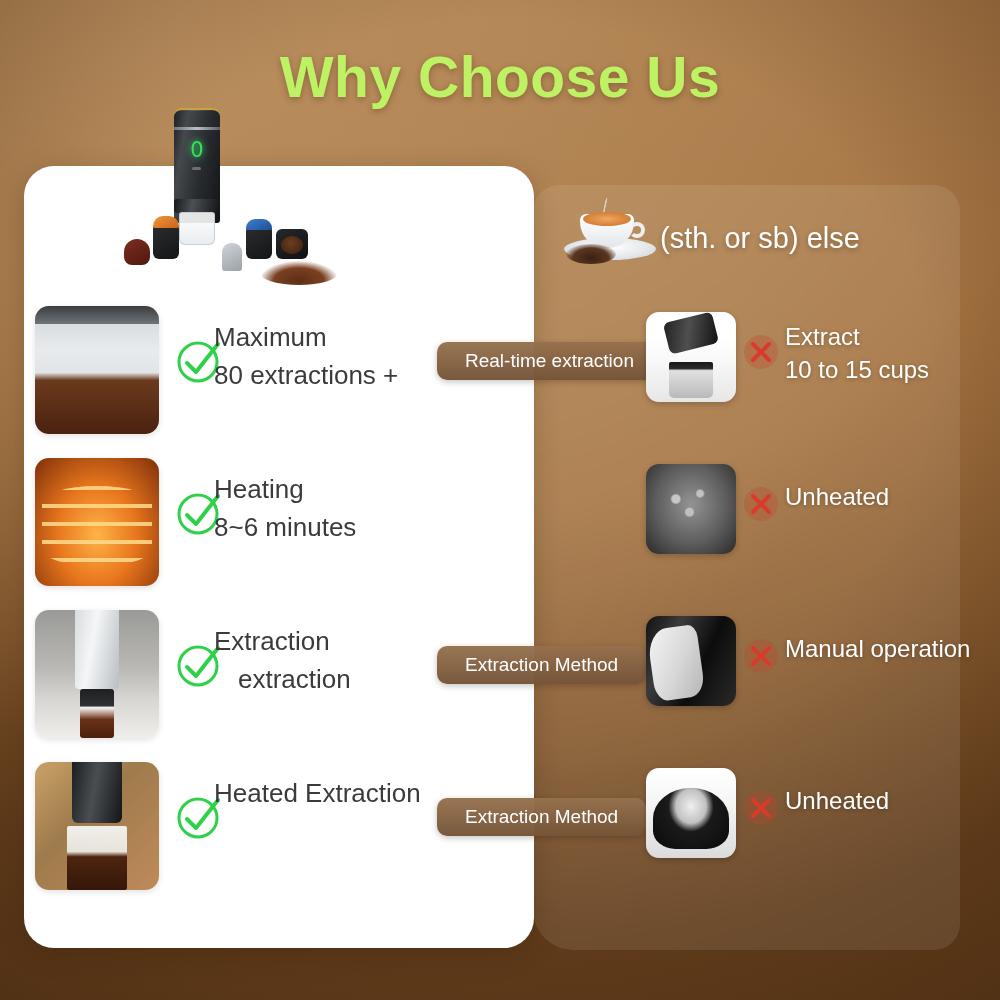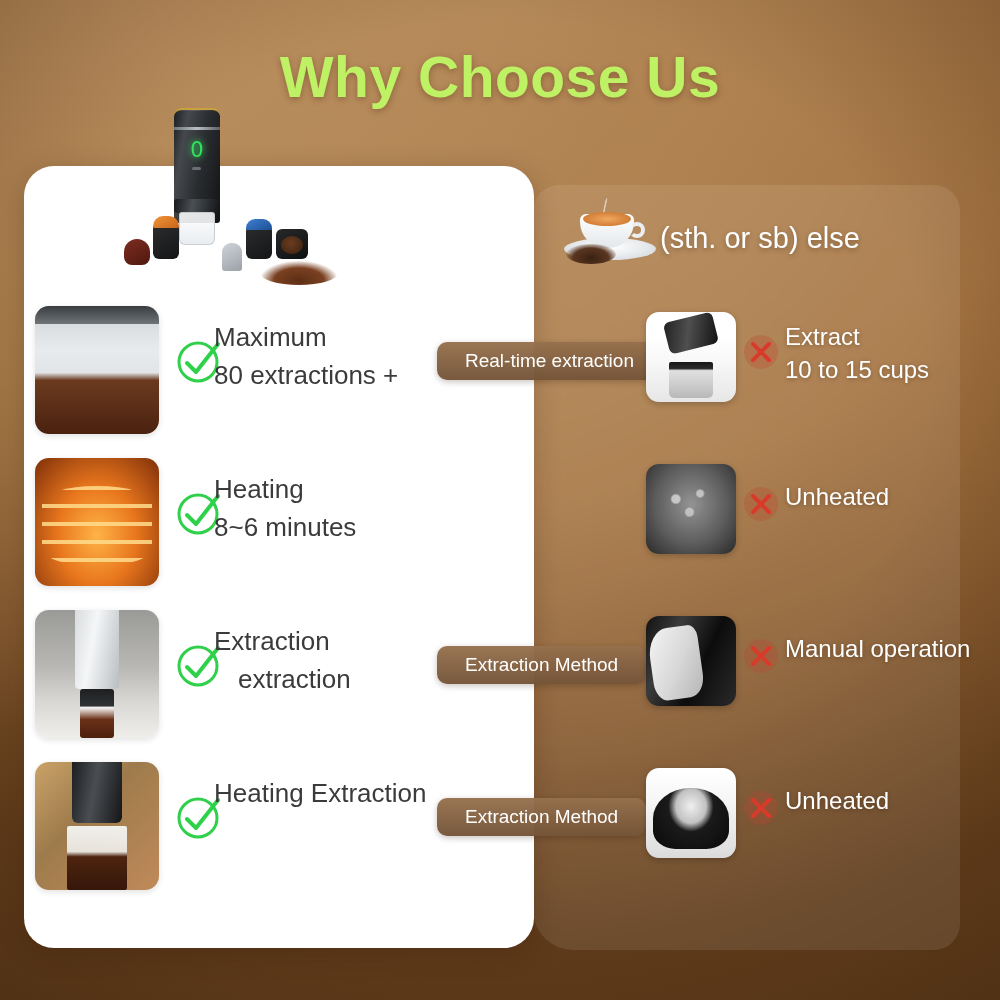--- a/index.html
+++ b/index.html
@@ -374,21 +374,21 @@
   </div>
 </div>
 
 <div class="row" id="row-3">
   <div class="thumb-left t-heatex"></div>
   <svg class="check" viewBox="0 0 46 46">
     <circle cx="22" cy="24" r="19" fill="none" stroke="#2fd14a" stroke-width="3"></circle>
     <path d="M11 25 L20 34 L42 6" fill="none" stroke="#2fd14a" stroke-width="4" stroke-linecap="round" stroke-linejoin="round"></path>
   </svg>
   <div class="txt-left" style="width:260px">
-    <span>Heating Extraction</span>
+    <span>Heated Extraction</span>
   </div>
   <div class="pill">Extraction Method</div>
   <div class="thumb-right t-basket"></div>
   <svg class="cross" viewBox="0 0 38 38">
     <circle cx="19" cy="19" r="17" fill="rgba(190,70,50,0.30)"></circle>
     <path d="M11 11 L27 27 M27 11 L11 27" stroke="#d93b2b" stroke-width="4" stroke-linecap="round"></path>
   </svg>
   <div class="txt-right" style="top:28px">
     <span>Unheated</span>
   </div>

